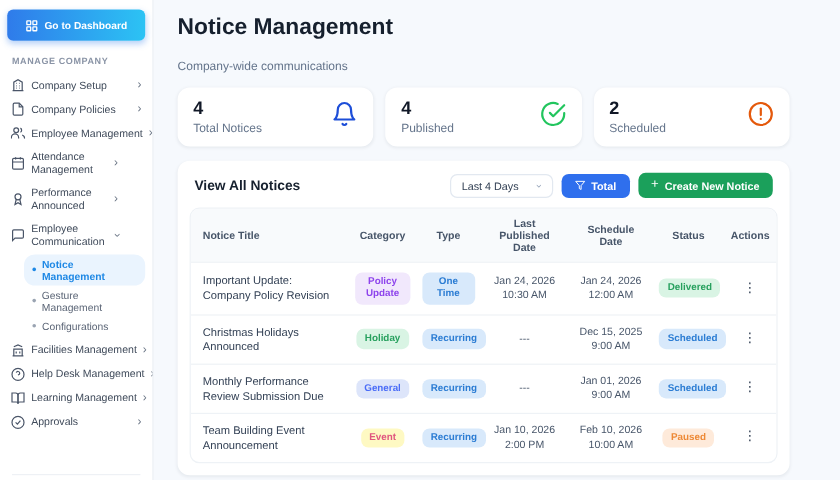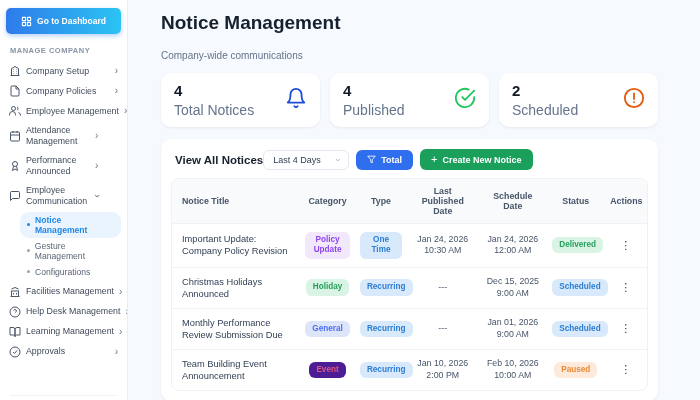--- a/index.html
+++ b/index.html
@@ -1,18 +1,18 @@
 <!DOCTYPE html>
 <html><head>
 <meta charset="utf-8">
 <style>
   * { margin:0; padding:0; box-sizing:border-box; }
   html,body { width:700px; height:400px; overflow:hidden; }
   body { font-family:"Liberation Sans","DejaVu Sans",sans-serif; background:#f6f9fd; color:#1e293b; }
-  .app { display:flex; width:670px; height:400px;gap:13px; }
+  .app { display:flex; width:670px; height:400px; }
 
   
   .sidebar { width:128px; min-width:128px; background:#ffffff; border-right:1px solid #e9eef4; height:400px; padding:8px 6px 4px 6px; display:flex; flex-direction:column; overflow:hidden; }
   .dash-btn { display:flex; align-items:center; justify-content:center; gap:5px; width:100%; height:26px; border:none; border-radius:5px; background:linear-gradient(90deg,#2f7bea,#2cc3f4); color:#fff; font-size:8.5px; font-weight:bold; cursor:pointer; box-shadow:0 2px 5px rgba(47,123,234,.35); font-family:inherit; }
   .section-label { font-size:7.5px; letter-spacing:.5px; color:#8a94a6; font-weight:bold; margin:12px 4px 6px 4px; }
   .nav { display:flex; flex-direction:column; flex:1; }
   .nav-item { display:flex; align-items:center; gap:5px; padding:4px 3px; border-radius:5px; cursor:pointer; color:#3f4a5a; }
   .nav-item .nicon { width:12px; min-width:12px; height:12px; color:#4a5568; display:flex; align-items:center; }
   .nav-item .nicon svg { width:12px; height:12px; }
   .nav-label { flex:1; font-size:8.8px; line-height:1.25; white-space:nowrap; }
@@ -27,25 +27,25 @@
   .side-divider { border-top:1px solid #eef1f5; margin:4px 4px 0 4px; }
 
   
   .main { flex:1; padding:12px 12px 0 20px; overflow:hidden; }
   .page-title { font-size:19px; font-weight:bold; color:#16202e; }
   .page-sub { font-size:10px; color:#64748b; margin-top:16px; }
 
   .stats { display:grid; grid-template-columns:1fr 1fr 1fr; gap:10px; margin-top:12px; }
   .stat-card { background:#fff; border-radius:10px; padding:9px 13px; display:flex; align-items:center; justify-content:space-between; box-shadow:0 1px 3px rgba(16,24,40,.07); }
   .stat-value { font-size:15px; font-weight:bold; color:#111827; }
-  .stat-label { font-size:14px; color:#64748b; margin-top:3px; }
+  .stat-label { font-size:10px; color:#64748b; margin-top:3px; }
   .stat-icon svg { width:22px; height:22px; }
 
   .panel { background:#fff; border-radius:10px; margin-top:12px; box-shadow:0 1px 3px rgba(16,24,40,.07); padding:8px 10px 10px 10px; }
-  .panel-head { display:flex; align-items:center; padding:2px 4px 8px 4px; }
+  .panel-head { display:flex; align-items:center; justify-content:space-between; padding:2px 4px 8px 4px; }
   .panel-title { font-size:11.5px; font-weight:bold; color:#16202e; }
   .panel-controls { display:flex; align-items:center; gap:7px; }
   .select { display:flex; align-items:center; justify-content:space-between; gap:10px; background:#fff; border:1px solid #e2e8f0; border-radius:6px; padding:4px 9px; font-size:9px; color:#334155; min-width:86px; cursor:pointer; }
   .select .sel-chev { color:#94a3b8; font-size:9px; display:inline-block; transform:rotate(90deg); }
   .btn { display:flex; align-items:center; gap:5px; border:none; border-radius:6px; font-size:9px; font-weight:bold; color:#fff; padding:5px 11px; cursor:pointer; font-family:inherit; }
   .btn-filter { background:#2f6fed; }
   .btn-filter svg { width:9px; height:9px; }
   .btn-create { background:#1ba05b; }
   .btn-create .plus { font-size:11px; line-height:1; font-weight:normal; }
 
@@ -56,21 +56,21 @@
   .th:first-child { text-align:left; padding-left:10px; }
   .tbody-row { border-top:1px solid #eef2f6; }
   .td { font-size:9.3px; color:#334155; padding:8px 5px; text-align:center; line-height:1.3; }
   .td.title-cell { text-align:left; padding-left:10px; color:#334155; }
   .td.date-cell { color:#475569; font-size:8.8px; }
   .badge { display:inline-block; font-size:8.2px; font-weight:bold; border-radius:6px; padding:3px 7px; line-height:1.25; }
   .badge.purple { background:#f1e8fc; color:#8e44ec; }
   .badge.blue   { background:#d8e9fb; color:#2b7cd3; }
   .badge.green  { background:#d9f4e4; color:#27a05e; }
   .badge.indigo { background:#dde5fa; color:#4a6cf7; }
-  .badge.pink   { background:#4c1d95; color:#e0557f; }
+  .badge.pink   { background:#fef9c3; color:#e0557f; }
   .badge.orange { background:#feeada; color:#ed8936; }
   .kebab-btn { background:none; border:none; font-size:11px; color:#334155; cursor:pointer; line-height:1; padding:2px 4px; font-family:inherit; }
 </style>
 </head>
 <body>
 
 <div class="app">
 
   <aside class="sidebar">
     <button class="dash-btn">

